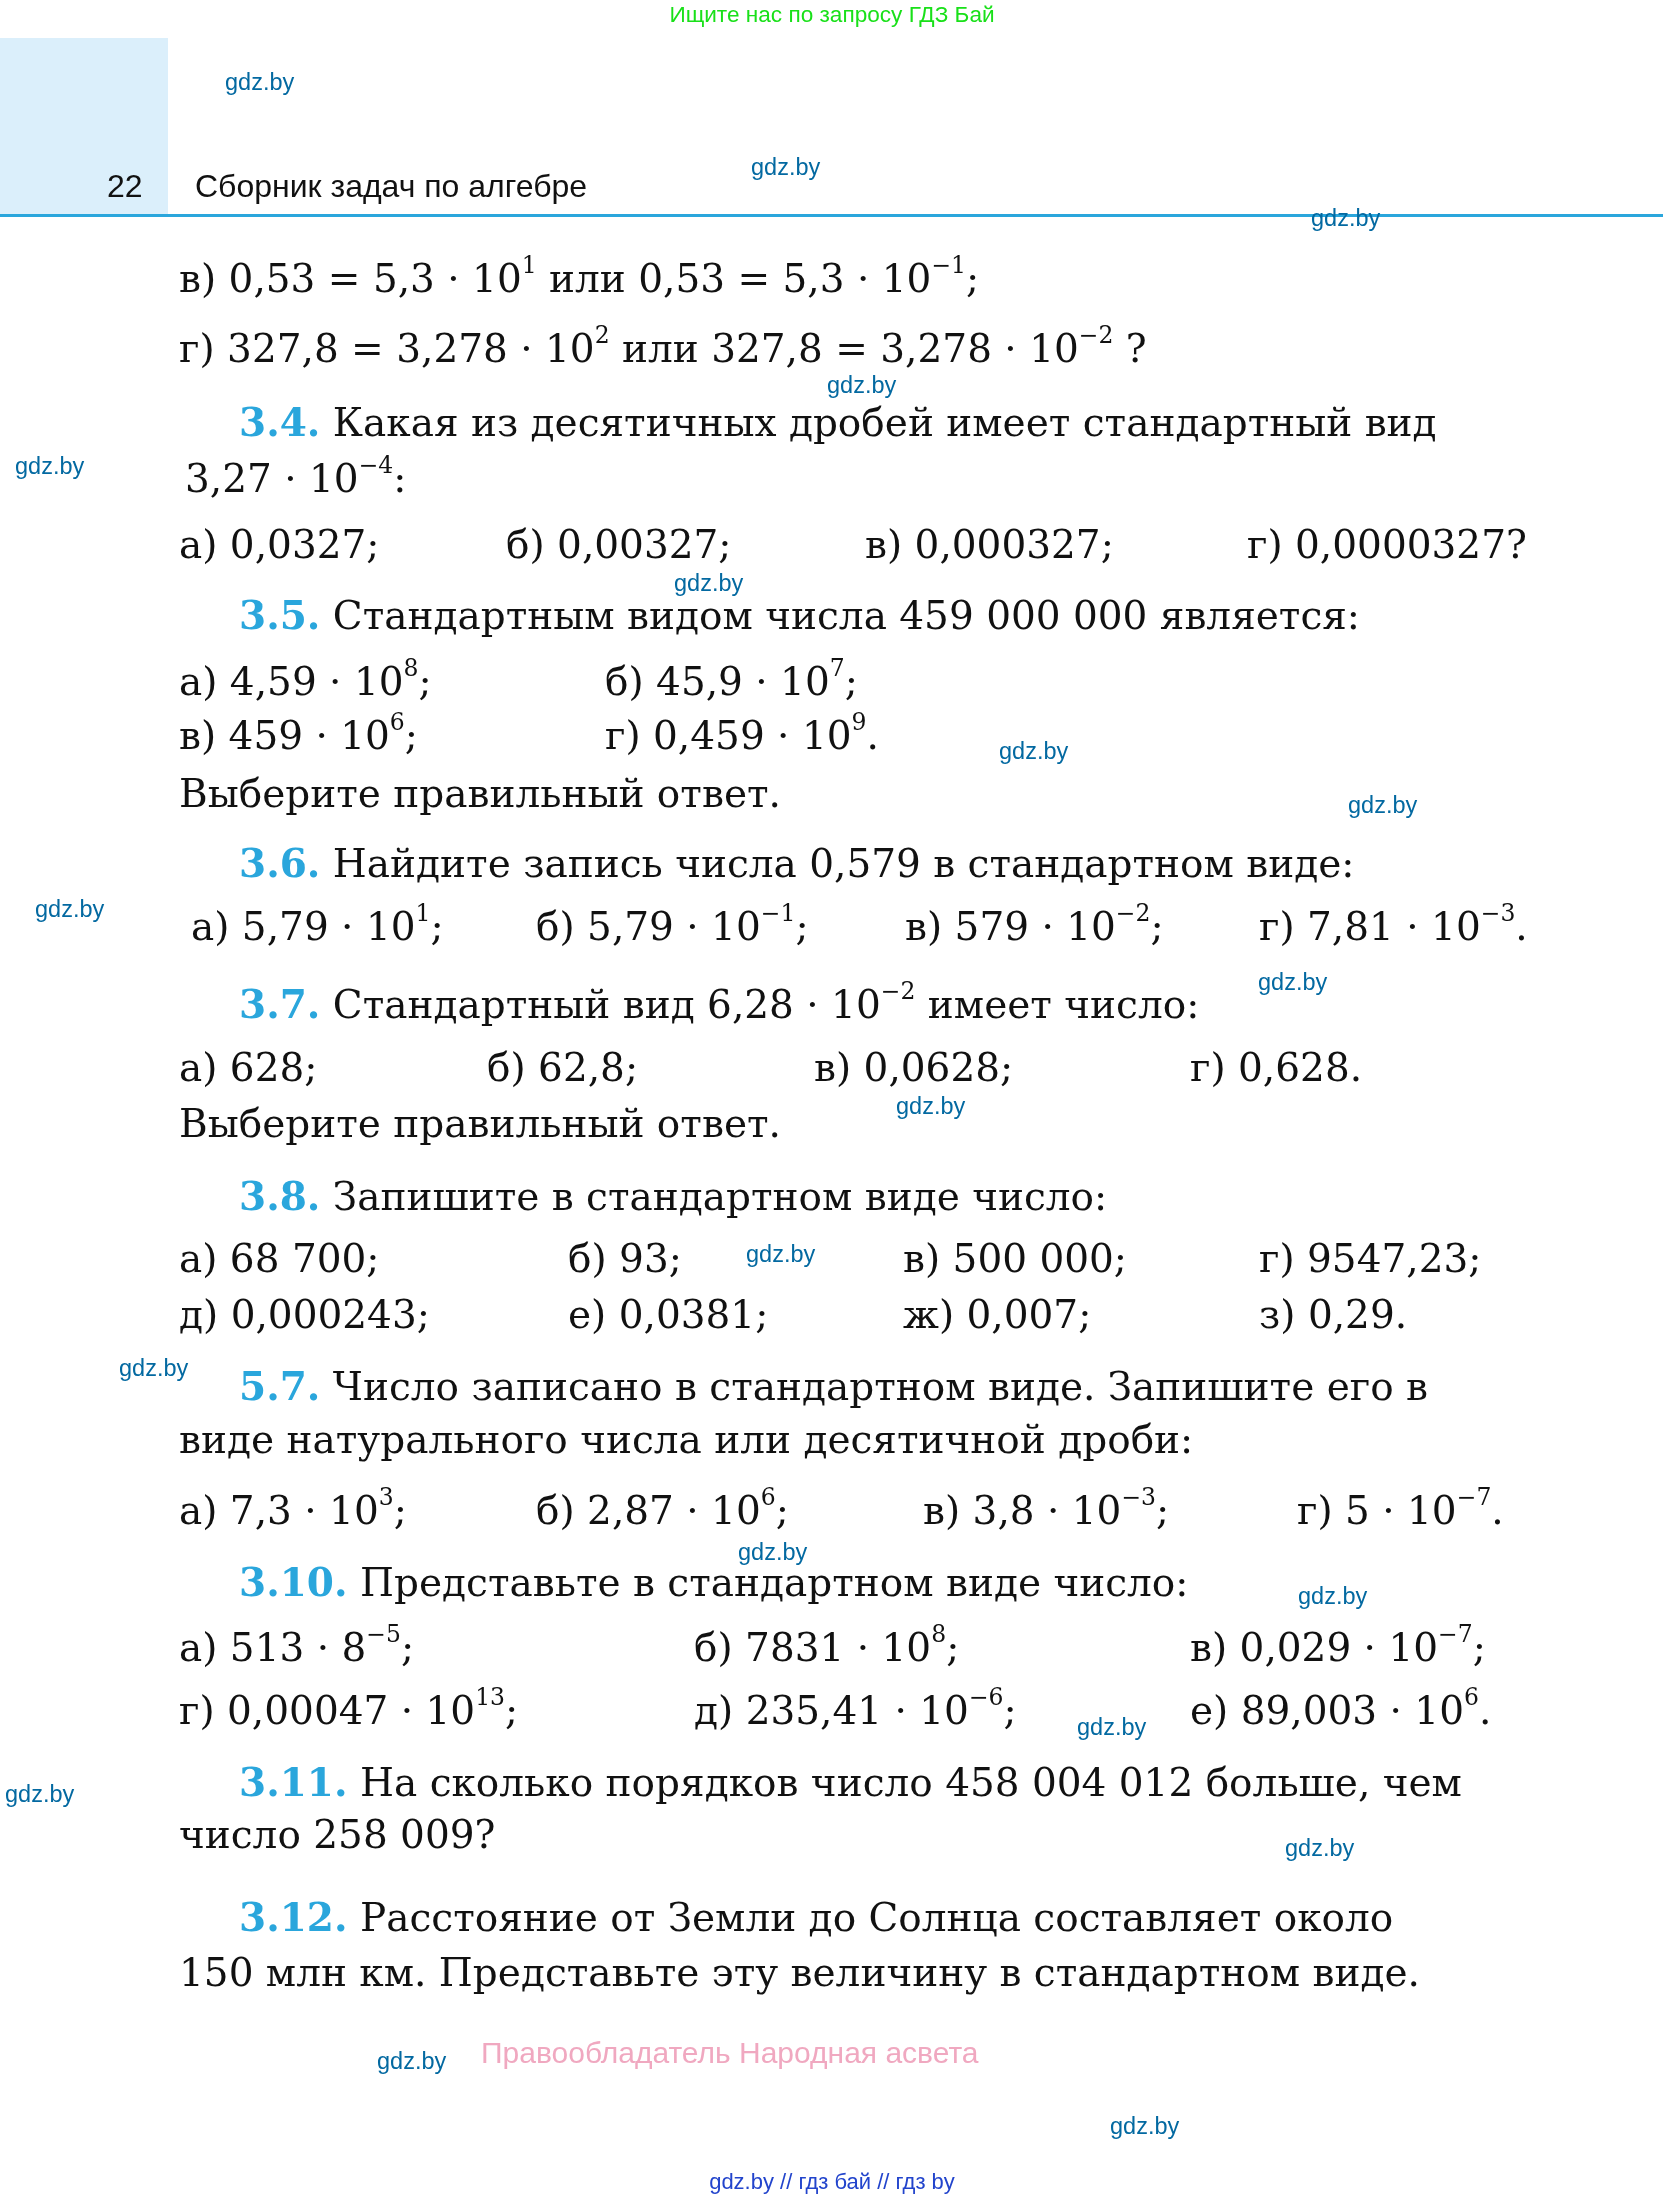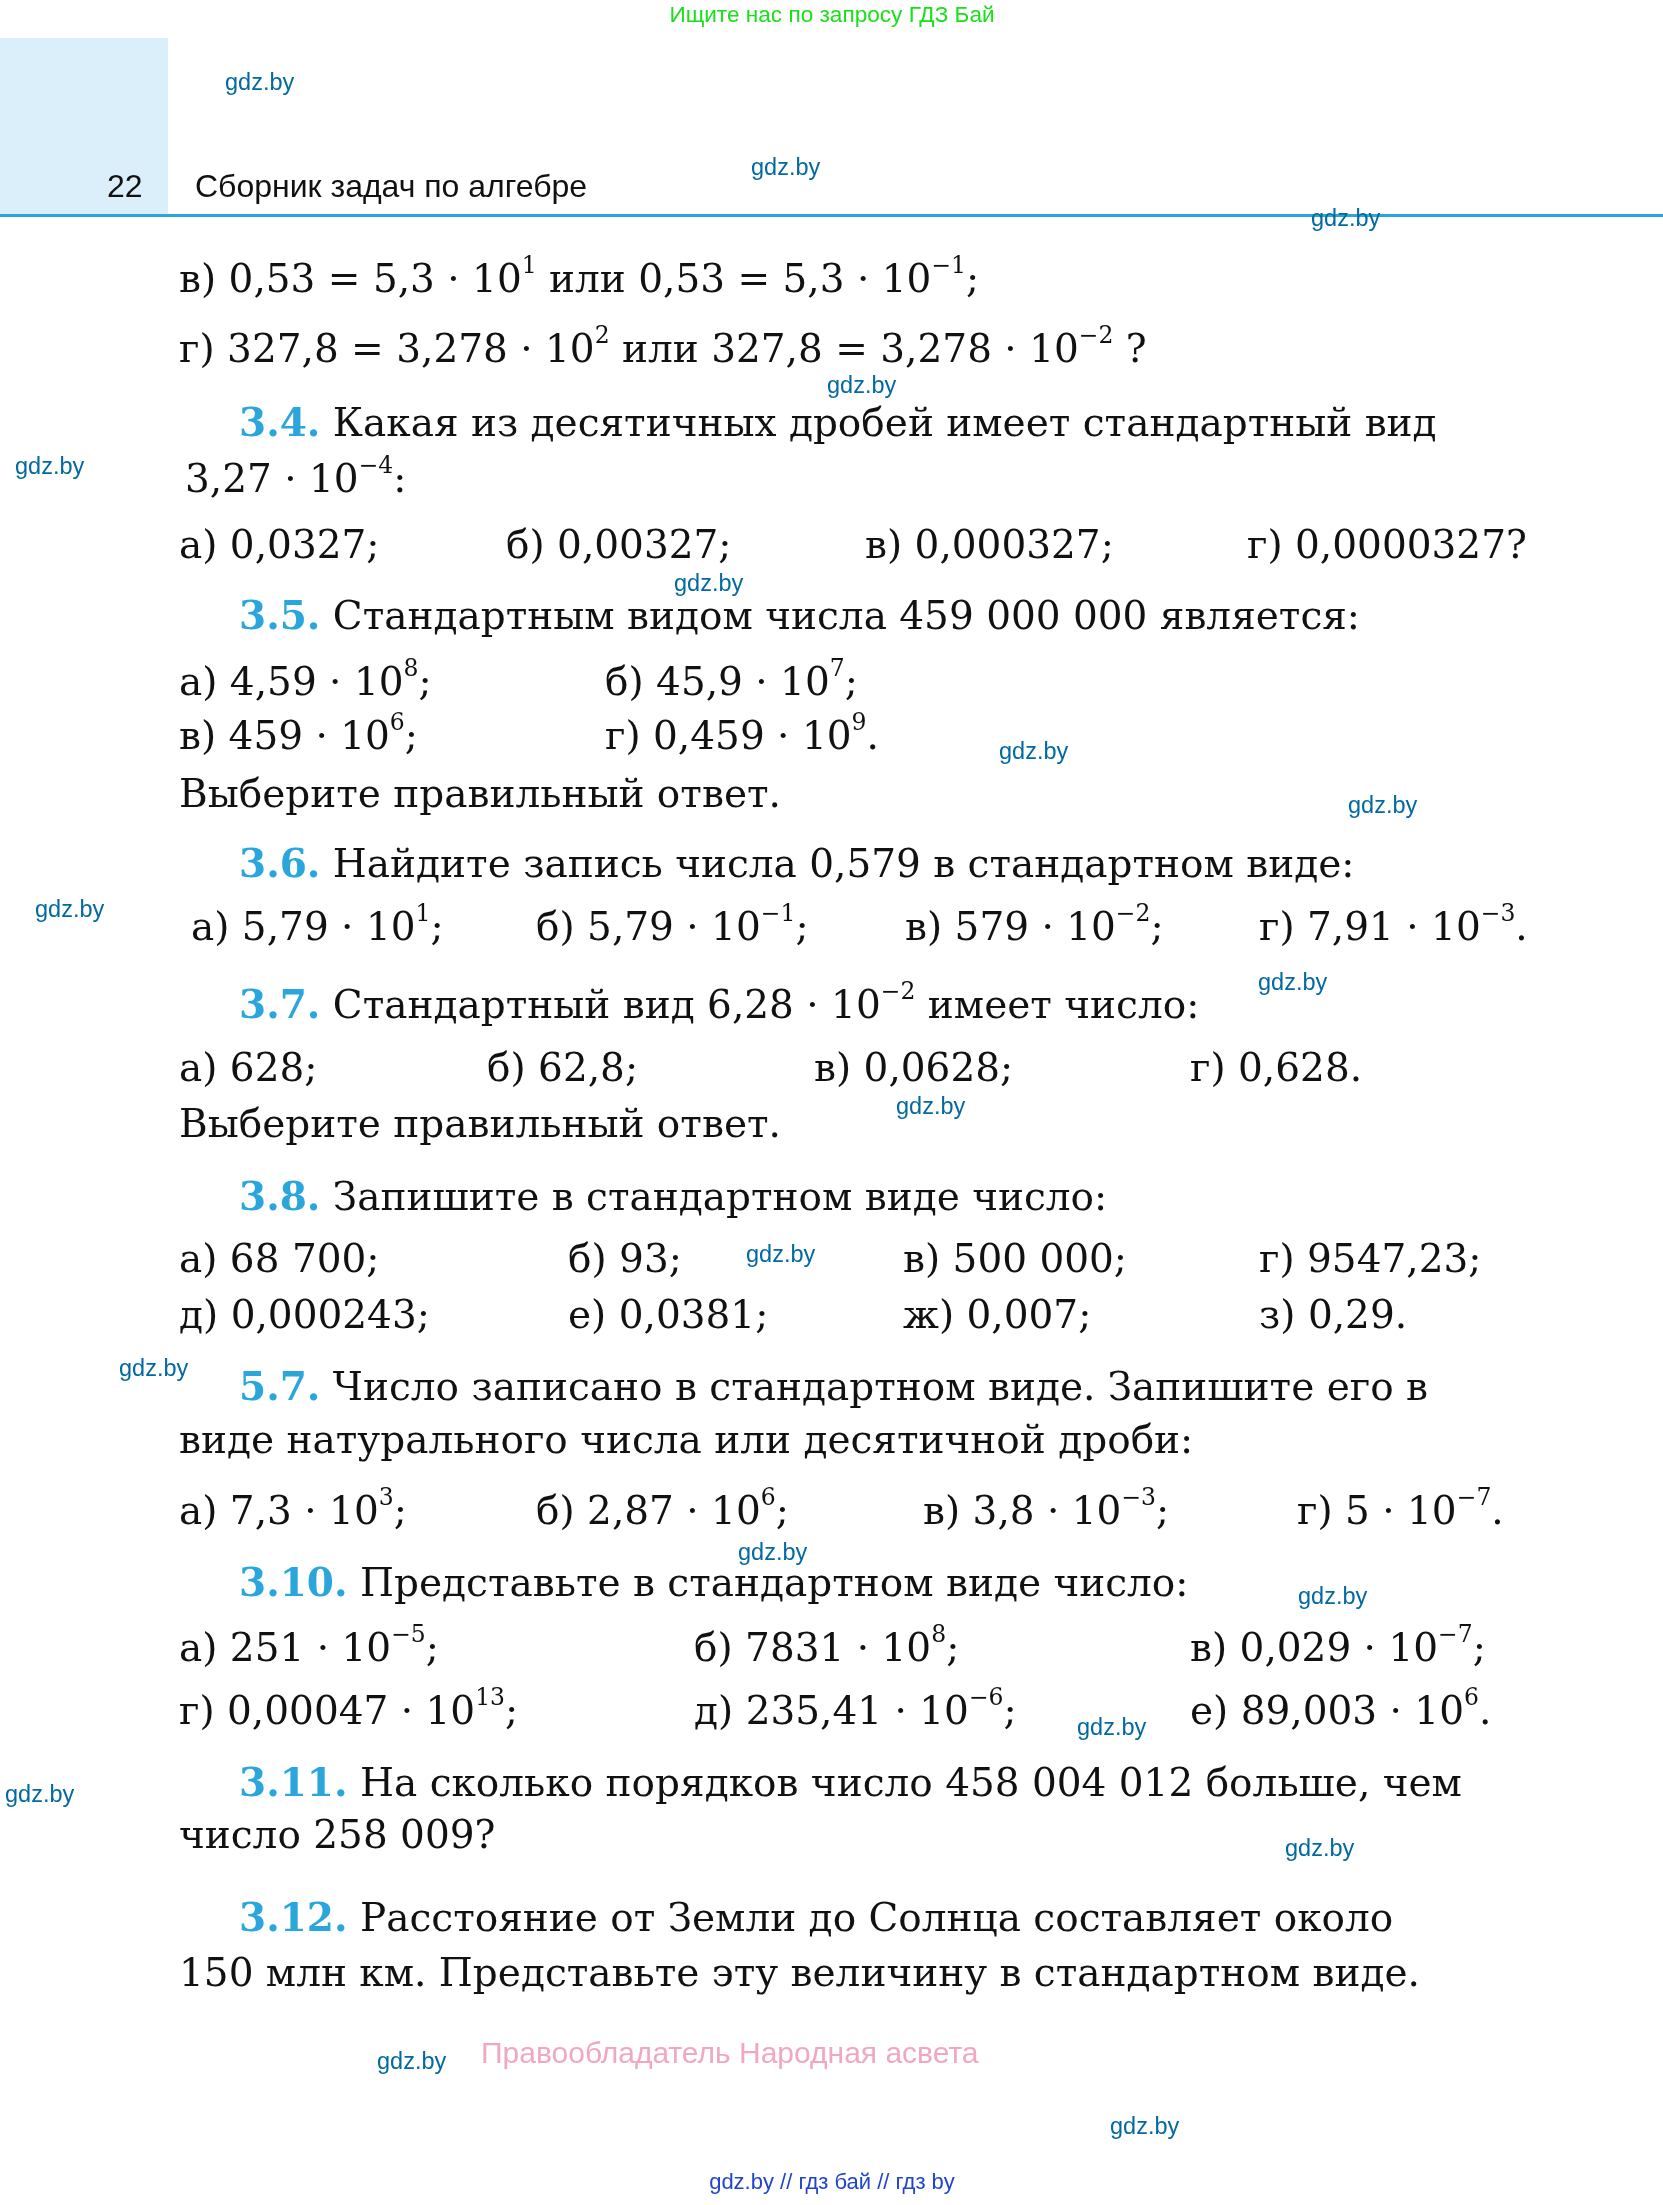--- a/index.html
+++ b/index.html
@@ -76,21 +76,21 @@
 <div class="abs line" style="left:168px;top:711px"><span>в) 459 · 10</span><sup>6</sup><span>;</span></div>
 <div class="abs line" style="left:594px;top:711px"><span>г) 0,459 · 10</span><sup>9</sup><span>.</span></div>
 <div class="abs line" style="left:168px;top:769px">Выберите правильный ответ.</div>
 
 <div class="abs line" style="left:228px;top:838px">
   <span class="num">3.6.</span> <span>Найдите запись числа 0,579 в стандартном виде:</span>
 </div>
 <div class="abs line" style="left:180px;top:902px"><span>а) 5,79 · 10</span><sup>1</sup><span>;</span></div>
 <div class="abs line" style="left:525px;top:902px"><span>б) 5,79 · 10</span><sup>−1</sup><span>;</span></div>
 <div class="abs line" style="left:894px;top:902px"><span>в) 579 · 10</span><sup>−2</sup><span>;</span></div>
-<div class="abs line" style="left:1248px;top:902px"><span>г) 7,91 · 10</span><sup>−3</sup><span>.</span></div>
+<div class="abs line" style="left:1248px;top:902px"><span>г) 7,81 · 10</span><sup>−3</sup><span>.</span></div>
 
 <div class="abs line" style="left:228px;top:979px">
   <span class="num">3.7.</span> <span>Стандартный вид 6,28 · 10</span><sup>−2</sup><span> имеет число:</span>
 </div>
 <div class="abs line" style="left:168px;top:1043px">а) 628;</div>
 <div class="abs line" style="left:476px;top:1043px">б) 62,8;</div>
 <div class="abs line" style="left:803px;top:1043px">в) 0,0628;</div>
 <div class="abs line" style="left:1179px;top:1043px">г) 0,628.</div>
 <div class="abs line" style="left:168px;top:1099px">Выберите правильный ответ.</div>
 
@@ -111,21 +111,21 @@
 </div>
 <div class="abs line" style="left:168px;top:1415px">виде натурального числа или десятичной дроби:</div>
 <div class="abs line" style="left:168px;top:1486px"><span>а) 7,3 · 10</span><sup>3</sup><span>;</span></div>
 <div class="abs line" style="left:525px;top:1486px"><span>б) 2,87 · 10</span><sup>6</sup><span>;</span></div>
 <div class="abs line" style="left:912px;top:1486px"><span>в) 3,8 · 10</span><sup>−3</sup><span>;</span></div>
 <div class="abs line" style="left:1286px;top:1486px"><span>г) 5 · 10</span><sup>−7</sup><span>.</span></div>
 
 <div class="abs line" style="left:228px;top:1557px">
   <span class="num">3.10.</span> <span>Представьте в стандартном виде число:</span>
 </div>
-<div class="abs line" style="left:168px;top:1623px"><span>а) 251 · 10</span><sup>−5</sup><span>;</span></div>
+<div class="abs line" style="left:168px;top:1623px"><span>а) 513 · 8</span><sup>−5</sup><span>;</span></div>
 <div class="abs line" style="left:683px;top:1623px"><span>б) 7831 · 10</span><sup>8</sup><span>;</span></div>
 <div class="abs line" style="left:1179px;top:1623px"><span>в) 0,029 · 10</span><sup>−7</sup><span>;</span></div>
 <div class="abs line" style="left:168px;top:1686px"><span>г) 0,00047 · 10</span><sup>13</sup><span>;</span></div>
 <div class="abs line" style="left:683px;top:1686px"><span>д) 235,41 · 10</span><sup>−6</sup><span>;</span></div>
 <div class="abs line" style="left:1179px;top:1686px"><span>е) 89,003 · 10</span><sup>6</sup><span>.</span></div>
 
 <div class="abs line" style="left:228px;top:1757px">
   <span class="num">3.11.</span> <span>На сколько порядков число 458 004 012 больше, чем</span>
 </div>
 <div class="abs line" style="left:168px;top:1810px">число 258 009?</div>

